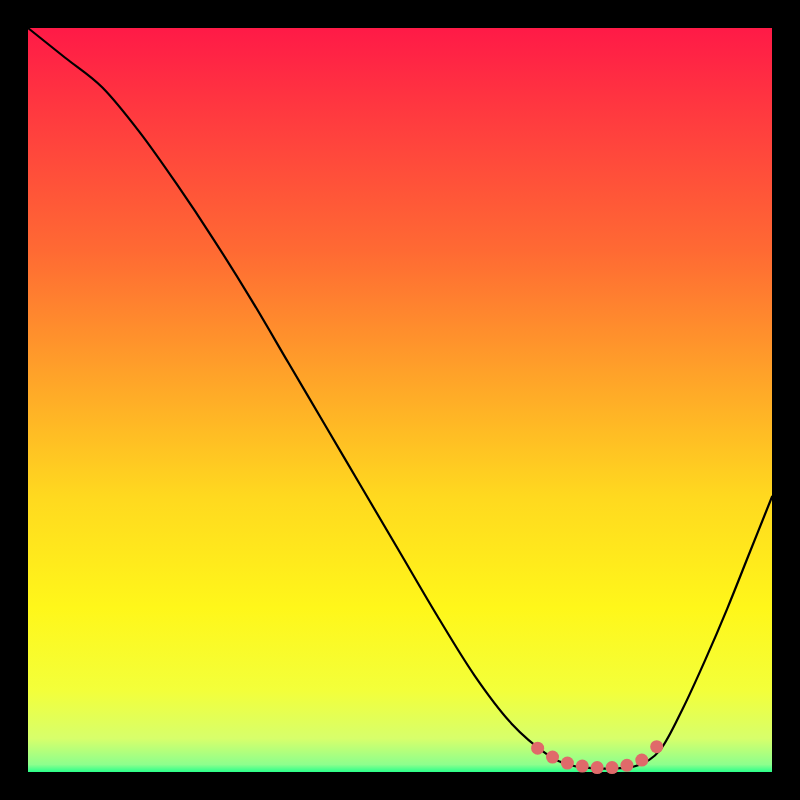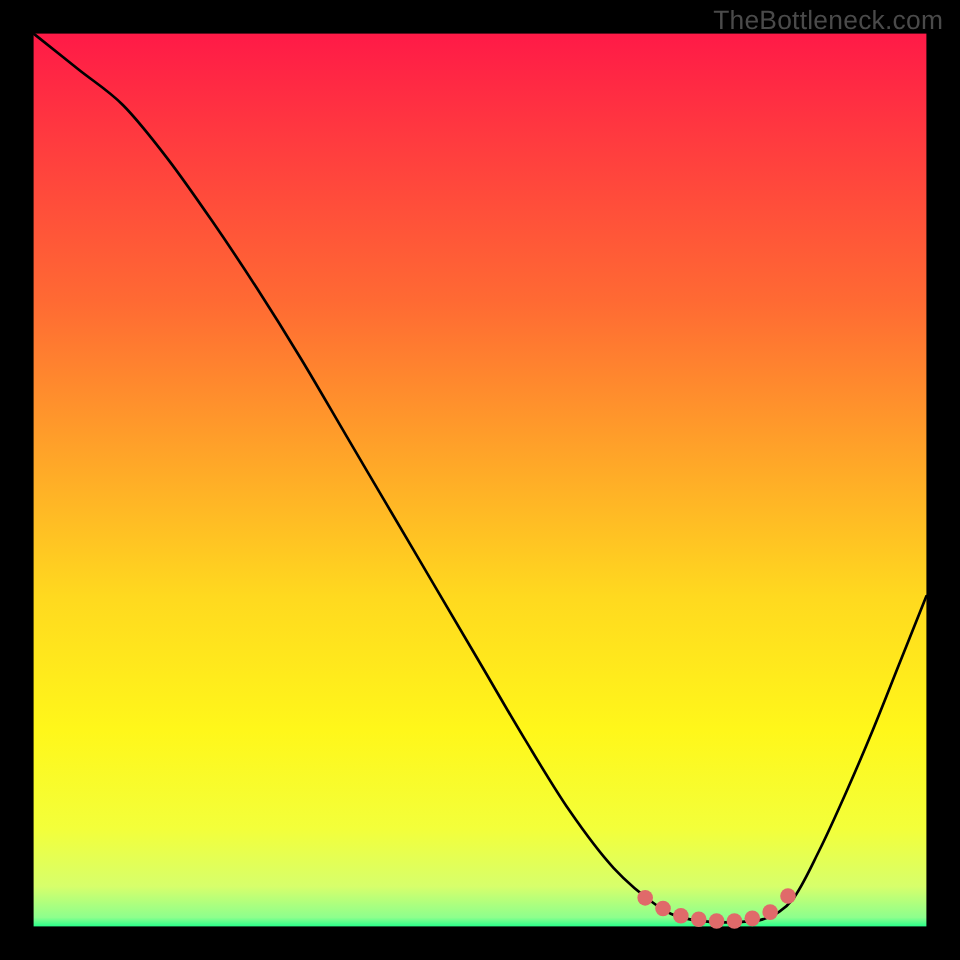--- a/index.html
+++ b/index.html
@@ -13,21 +13,20 @@
     font-size: 22px;
     color: #4a4a4a;
     letter-spacing: 0.2px;
     z-index: 5;
   }
   svg { display: block; }
 </style>
 </head>
 <body>
 <div class="frame">
-  <div class="watermark">TheBottleneck.com</div>
   <svg id="chart-svg" width="800" height="800" viewBox="0 0 800 800">
       <defs>
         <linearGradient id="bg-grad" x1="0" y1="0" x2="0" y2="1">
           <stop offset="0%" stop-color="#ff1a47"></stop>
           <stop offset="12%" stop-color="#ff3b3f"></stop>
           <stop offset="30%" stop-color="#ff6a33"></stop>
           <stop offset="48%" stop-color="#ffa728"></stop>
           <stop offset="63%" stop-color="#ffd91f"></stop>
           <stop offset="78%" stop-color="#fff71a"></stop>
           <stop offset="89%" stop-color="#f3ff3a"></stop>

